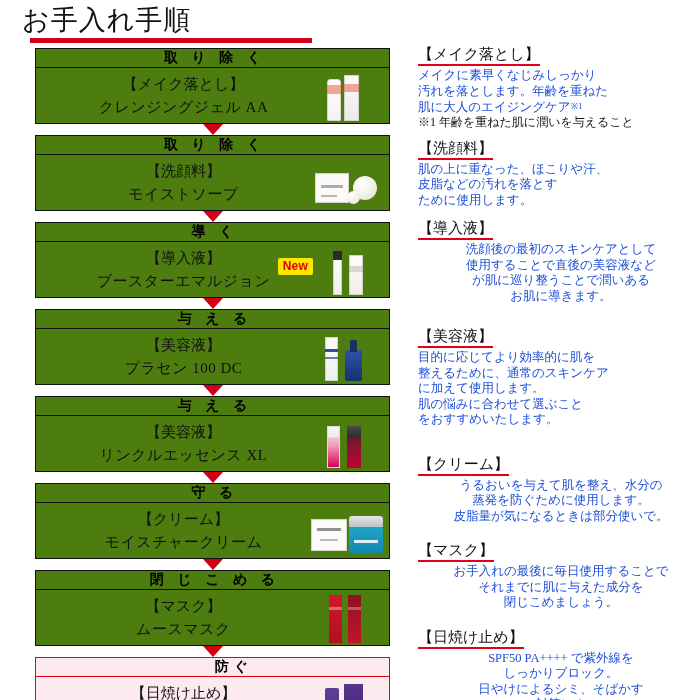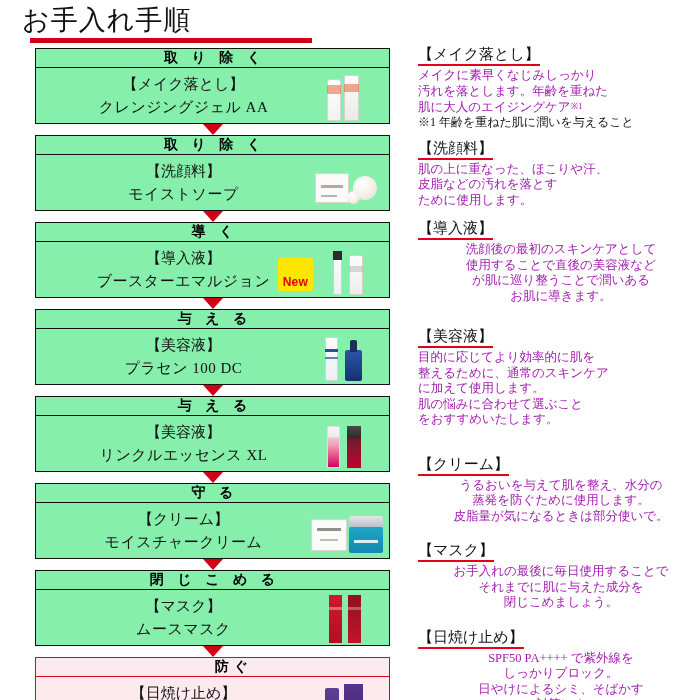--- a/index.html
+++ b/index.html
@@ -23,21 +23,21 @@
   }
   .title-rule {
     position: absolute; left: 30px; top: 38px;
     width: 282px; height: 5px;
     background: #d10016;
   }
 
   
   .flow { position: absolute; left: 35px; top: 48px; width: 355px; }
 
-  .step { width: 355px; border: 1.5px solid #111; background: #86efac; }
+  .step { width: 355px; border: 1.5px solid #111; background: #4d7c0f; }
   .step-head {
     height: 19px; line-height: 18px;
     border-bottom: 1.5px solid #111;
     text-align: center;
     font-weight: bold;
     font-size: 14px;
     letter-spacing: 5px;
     text-indent: 5px;
     font-family: "Liberation Serif", "DejaVu Serif", serif;
     color: #000;
@@ -61,21 +61,21 @@
 
   .badge-new {
     position: absolute;
     right: 76px; top: 16px;
     background: #ffe600;
     color: #e00000;
     font-family: "Liberation Sans", sans-serif;
     font-weight: bold;
     font-size: 12px;
     line-height: 14px;
-    padding: 17px 5px 2px 5px;
+    padding: 1px 5px 2px 5px;
     border-radius: 2px;
     letter-spacing: 0.2px;
   }
 
   
   .arrow {
     width: 355px; height: 11px;
     display: flex; justify-content: center; align-items: flex-start;
   }
   .arrow i {
@@ -108,21 +108,21 @@
     line-height: 20px;
     color: #111;
     border-bottom: 2px solid #e2001a;
     padding-bottom: 0px;
     margin-bottom: 2px;
     white-space: nowrap;
   }
   .note-body {
     font-size: 12.5px;
     line-height: 15.5px;
-    color: #a21caf;
+    color: #1d4ed8;
     white-space: pre-line;
   }
   .note-body.ind { padding-left: 8px; text-align: center; }
   .note-foot {
     font-size: 12px;
     line-height: 12px;
     color: #111;
   }
   .sup { font-size: 9px; vertical-align: 2px; }
 </style>

